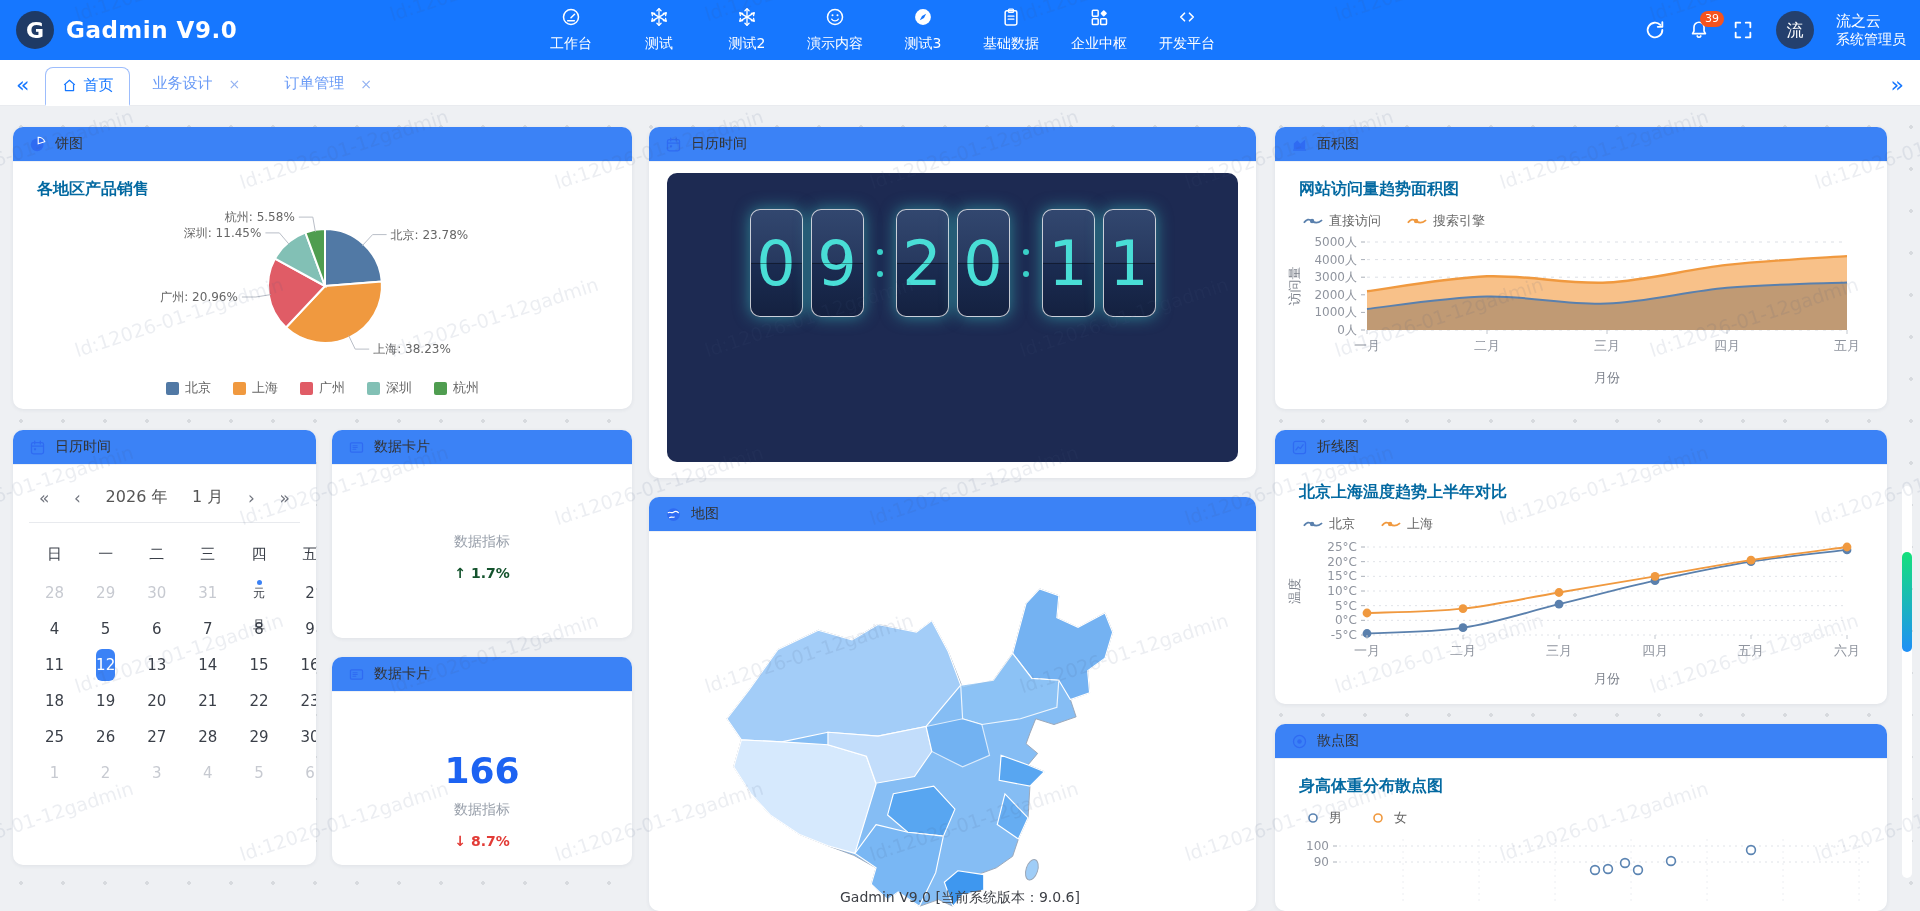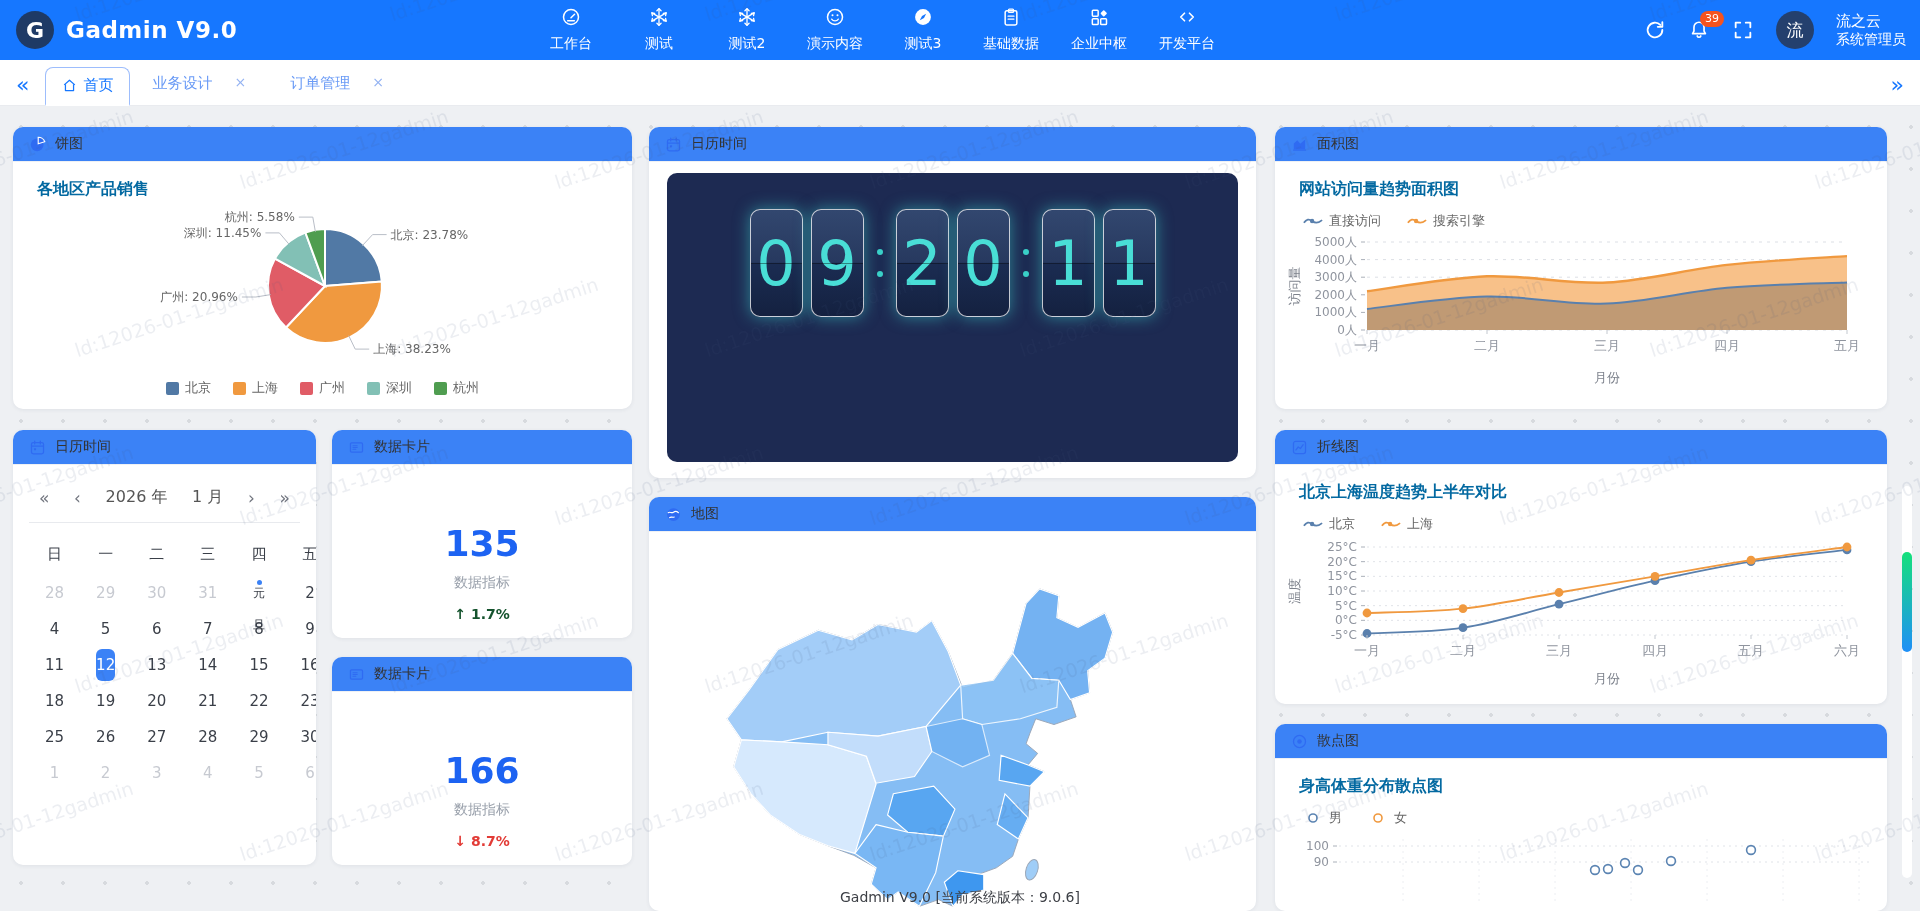--- a/index.html
+++ b/index.html
@@ -23,21 +23,21 @@
   .userinfo { color:#fff; line-height:1.25; cursor:pointer; }
   .userinfo .uname { font-size:15px; }
   .userinfo .urole { font-size:14px; }
 
   
   .tabbar { position:absolute; left:0; top:60px; width:1920px; height:46px; background:#fff; border-bottom:1px solid #e9ebef; display:flex; align-items:flex-end; z-index:19; }
   .tab-collapse,.tab-expand { color:#1677ff; font-size:22px; padding:0 16px 8px; cursor:pointer; }
   .tab-expand { position:absolute; right:0; bottom:0; }
   .tab-active { display:flex; align-items:center; gap:6px; border:1px solid #9dbdfc; border-bottom:2px solid #fff; border-radius:8px 8px 0 0; background:#fff; color:#1677ff; font-size:15px; padding:8px 16px 9px; margin-bottom:-1px; cursor:pointer; }
   .tab-active svg { width:15px; height:15px; }
-  .tab-plain { display:flex; gap:22px; color:#699af6; font-size:15px; padding:0 22px 12px; cursor:pointer; }
+  .tab-plain { display:flex; align-items:center; gap:16px; color:#699af6; font-size:15px; padding:0 22px 12px; cursor:pointer; }
   .tab-close { color:#93b2f2; font-size:14px; cursor:pointer; }
 
   
   .content { position:absolute; left:0; top:106px; width:1920px; height:805px;
     background:#eef0f3;
     background-image:radial-gradient(circle,#d7dade 1.6px,transparent 1.8px);
     background-size:42px 42px; }
   .panel { position:absolute; background:#fff; border-radius:10px; box-shadow:0 1px 4px rgba(30,40,70,.07); overflow:hidden; }
   .panel-hd { height:35px; background:#3b82f6; border-bottom:1px solid #eff1f4; display:flex; align-items:center; gap:9px; padding:0 16px; font-size:14px; color:#333; }
   .panel-hd svg { width:17px; height:17px; }
@@ -425,21 +425,20 @@
 
     <section class="panel" style="left:332px;top:324px;width:300px;height:208px;">
       <div class="panel-hd">
         <svg viewBox="0 0 24 24">
             <rect x="3.5" y="5.5" width="17" height="13" rx="1.5" fill="none" stroke="#2f6bf2" stroke-width="1.8"></rect>
             <path d="M7 9.5h6M7 12h6M7 14.5h4" stroke="#2f6bf2" stroke-width="1.5" stroke-linecap="round"></path>
           </svg>
         <span>数据卡片</span>
       </div>
       <div class="dc-body">
-        <div class="dc-value">135</div>
         <div class="dc-label">数据指标</div>
         <div class="dc-delta up"><span>↑</span> <span>1.7%</span></div>
       </div>
     </section>
 
     <section class="panel" style="left:332px;top:551px;width:300px;height:208px;">
       <div class="panel-hd">
         <svg viewBox="0 0 24 24">
             <rect x="3.5" y="5.5" width="17" height="13" rx="1.5" fill="none" stroke="#2f6bf2" stroke-width="1.8"></rect>
             <path d="M7 9.5h6M7 12h6M7 14.5h4" stroke="#2f6bf2" stroke-width="1.5" stroke-linecap="round"></path>

